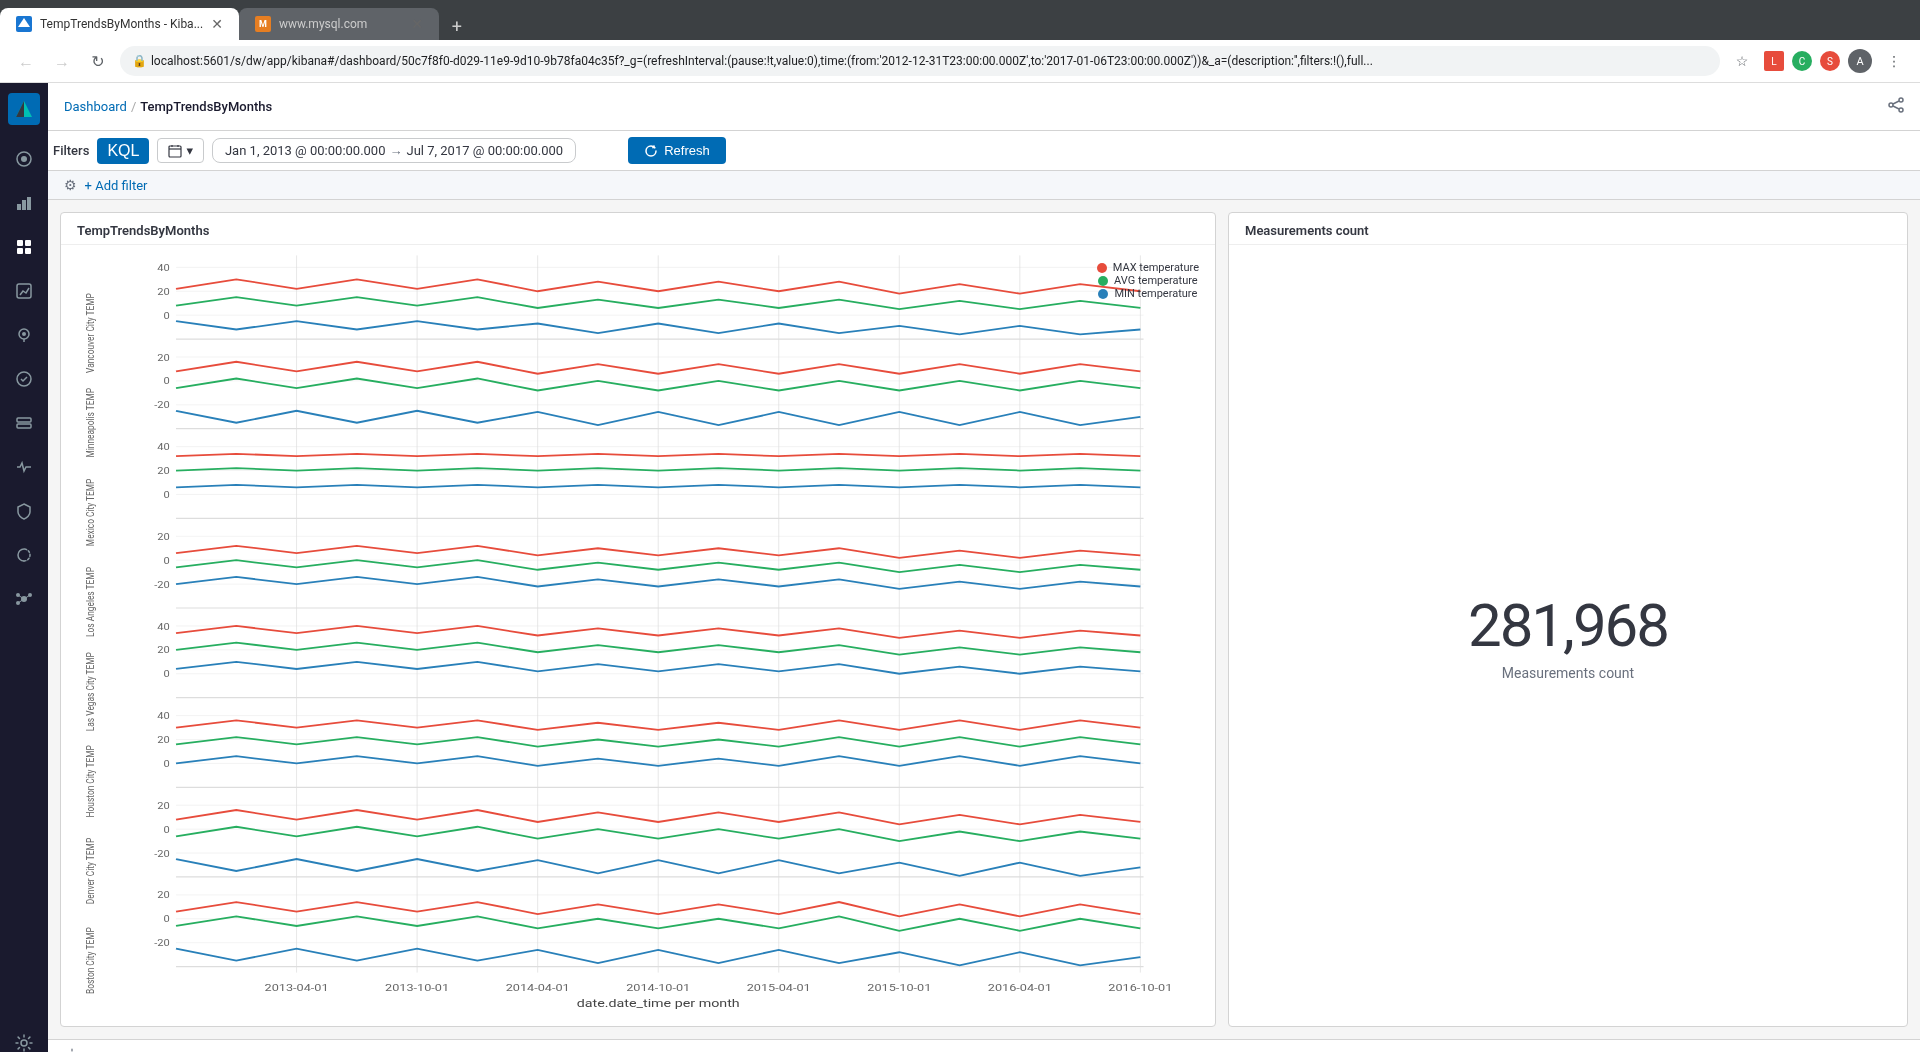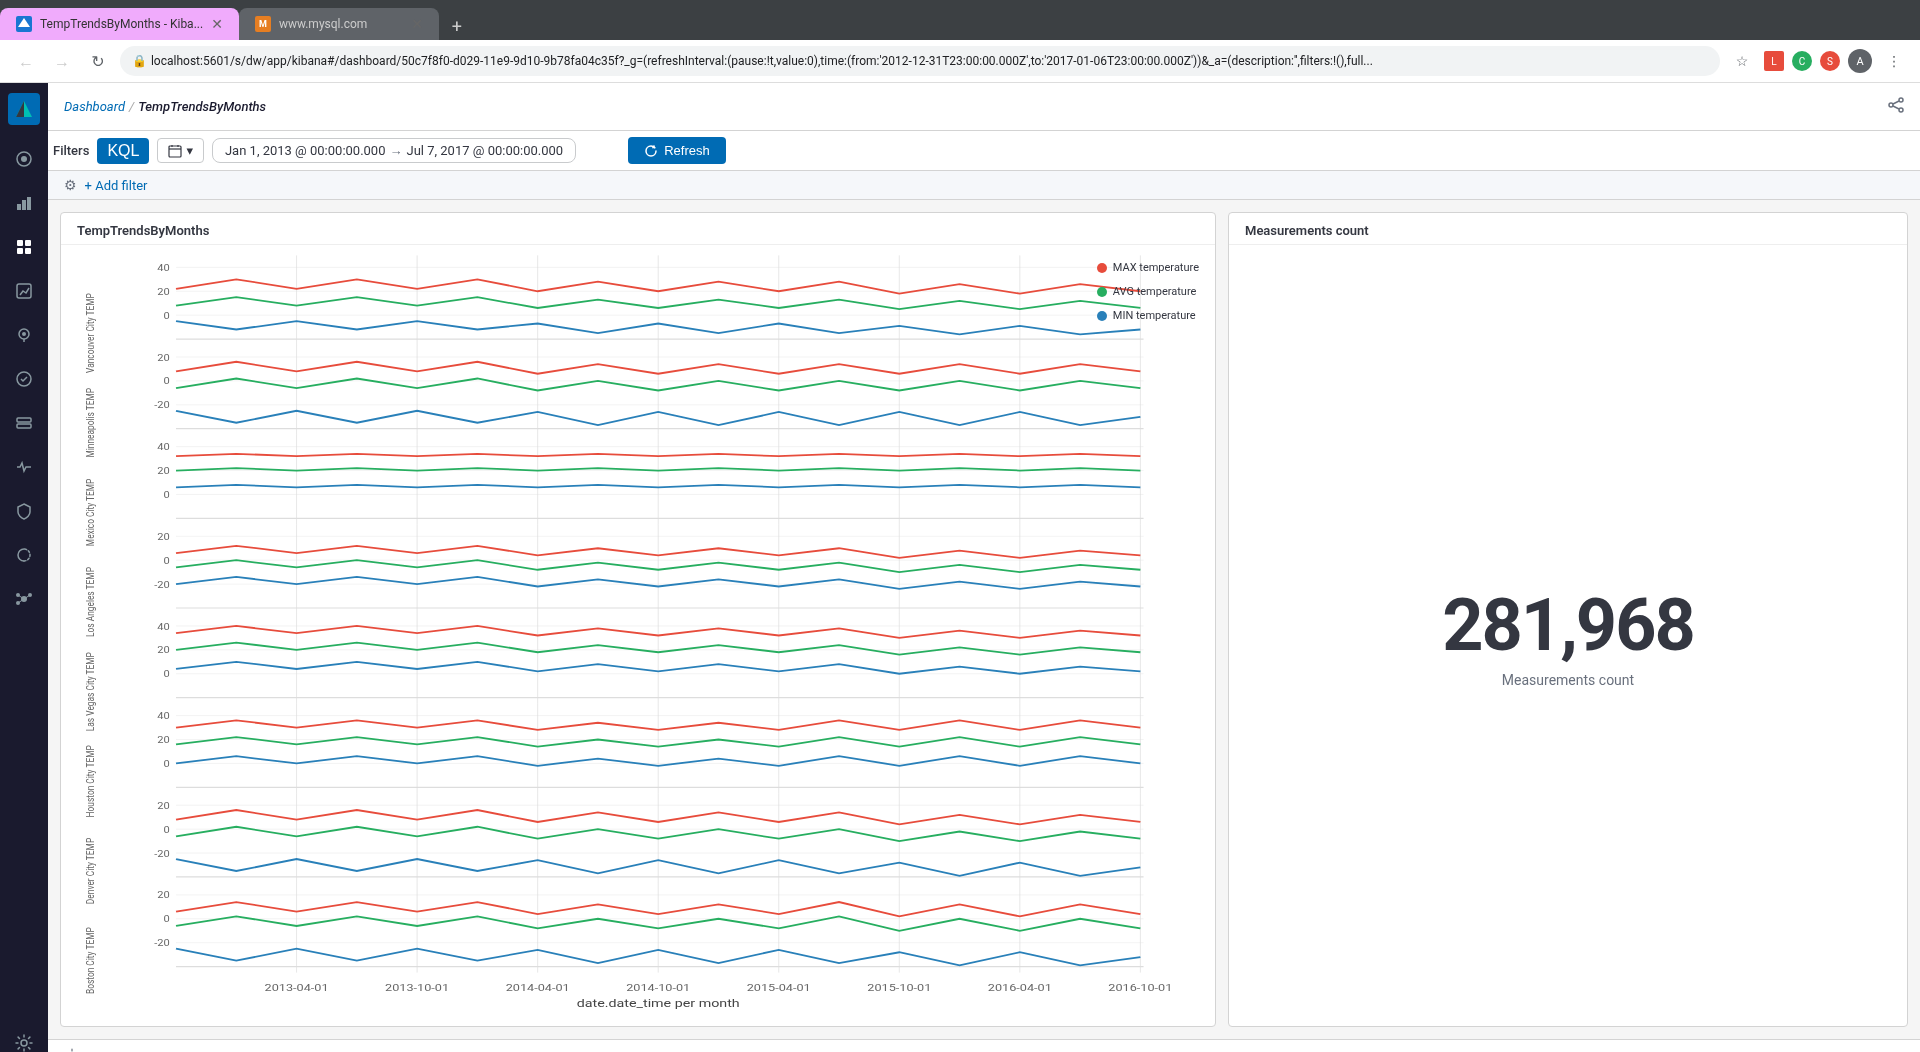--- a/index.html
+++ b/index.html
@@ -1,21 +1,21 @@
 <!DOCTYPE html>
 <html><head>
   <meta charset="utf-8">
   <style>
     * { box-sizing: border-box; margin: 0; padding: 0; }
     body { font-family: -apple-system, BlinkMacSystemFont, 'Segoe UI', Roboto, sans-serif; background: #f5f5f5; overflow: hidden; }
 
     
     .browser-chrome { background: #3c4043; width: 100%; }
     .browser-tabs { display: flex; align-items: flex-end; padding: 8px 0 0 0; background: #3c4043; }
-    .browser-tab { display: flex; align-items: center; padding: 8px 16px; background: #f0abfc; border-radius: 8px 8px 0 0; font-size: 12px; color: #333; gap: 8px; min-width: 200px; max-width: 240px; }
+    .browser-tab { display: flex; align-items: center; padding: 8px 16px; background: #ffffff; border-radius: 8px 8px 0 0; font-size: 12px; color: #333; gap: 8px; min-width: 200px; max-width: 240px; }
     .browser-tab.inactive { background: #5f6368; color: #ccc; }
     .tab-favicon { width: 16px; height: 16px; background: #1976d2; border-radius: 2px; flex-shrink: 0; display: flex; align-items: center; justify-content: center; }
     .tab-title { flex: 1; overflow: hidden; text-overflow: ellipsis; white-space: nowrap; font-size: 12px; }
     .tab-close { font-size: 14px; color: #666; cursor: pointer; }
     .tab-new { width: 28px; height: 28px; display: flex; align-items: center; justify-content: center; color: #ccc; font-size: 18px; margin-left: 4px; }
     .browser-nav { display: flex; align-items: center; padding: 6px 12px; background: #fff; gap: 8px; border-bottom: 1px solid #ddd; }
     .nav-btn { width: 28px; height: 28px; display: flex; align-items: center; justify-content: center; color: #5f6368; font-size: 16px; cursor: pointer; border-radius: 50%; }
     .nav-btn.disabled { color: #ccc; cursor: default; }
     .url-bar { flex: 1; height: 30px; background: #f1f3f4; border-radius: 15px; display: flex; align-items: center; padding: 0 12px; font-size: 12px; color: #202124; }
     .url-lock { color: #5f6368; margin-right: 4px; font-size: 12px; }
@@ -28,21 +28,21 @@
     .sidebar-logo { width: 36px; height: 36px; display: flex; align-items: center; justify-content: center; margin-bottom: 8px; }
     .sidebar-logo-inner { width: 32px; height: 32px; background: #006bb4; border-radius: 4px; display: flex; align-items: center; justify-content: center; color: white; font-weight: bold; font-size: 14px; }
     .sidebar-item { width: 40px; height: 40px; display: flex; align-items: center; justify-content: center; color: #8898a0; cursor: pointer; border-radius: 4px; font-size: 16px; }
     .sidebar-item.active { color: #fff; }
     .sidebar-bottom { margin-top: auto; }
 
     .main-area { flex: 1; display: flex; flex-direction: column; overflow: hidden; }
 
     
     .top-bar { background: #fff; border-bottom: 1px solid #d3d3d3; padding: 0 16px; display: flex; align-items: center; height: 48px; gap: 8px; }
-    .breadcrumb { display: flex; align-items: center; gap: 4px; font-size: 13px; color: #69707d; font-style: italic; }
+    .breadcrumb { display: flex; align-items: center; gap: 4px; font-size: 13px; color: #69707d; }
     .breadcrumb-link { color: #006bb4; cursor: pointer; text-decoration: none; }
     .breadcrumb-sep { color: #aaa; }
     .breadcrumb-current { color: #1a1a2e; font-weight: 500; }
     .top-bar-spacer { flex: 1; }
     .top-bar-icon { color: #69707d; font-size: 16px; cursor: pointer; }
 
     
     .filter-bar { background: #fff; border-bottom: 1px solid #d3d3d3; padding: 6px 5px; display: flex; align-items: center; gap: 8px; }
     .filter-label { font-size: 13px; color: #343741; font-weight: 500; }
     .search-input { flex: 1; border: 1px solid #006bb4; border-radius: 4px; padding: 4px 8px; font-size: 13px; outline: none; color: #343741; }
@@ -61,28 +61,28 @@
     .dashboard-content { flex: 1; overflow: auto; padding: 12px; background: #f5f5f5; display: flex; gap: 12px; }
 
     
     .panel { background: #fff; border: 1px solid #d3d3d3; border-radius: 4px; overflow: hidden; }
     .panel-main { flex: 1; display: flex; flex-direction: column; min-width: 0; }
     .panel-side { width: 680px; flex-shrink: 0; }
     .panel-title { font-size: 13px; font-weight: 600; color: #343741; padding: 10px 16px 6px; border-bottom: 1px solid #eee; }
 
     
     .chart-container { flex: 1; padding: 8px 8px 8px 0; position: relative; overflow: hidden; }
-    .chart-legend { position: absolute; top: 16px; right: 16px; display: flex; flex-direction: column; gap: 11px; }
+    .chart-legend { position: absolute; top: 16px; right: 16px; display: flex; flex-direction: column; gap: 0; align-items: center; }
     .legend-item { display: flex; align-items: center; gap: 6px; font-size: 11px; color: #343741; }
     .legend-dot { width: 10px; height: 10px; border-radius: 50%; }
 
     
     .measurements-panel { display: flex; flex-direction: column; }
     .measurements-content { flex: 1; display: flex; flex-direction: column; align-items: center; justify-content: center; padding: 20px; }
-    .measurements-number { font-size: 72px; font-weight: 700; color: #343741; letter-spacing: -2px; }
+    .measurements-number { font-size: 60px; font-weight: 400; color: #343741; letter-spacing: -2px; }
     .measurements-label { font-size: 14px; color: #69707d; margin-top: 4px; }
 
     
     ::-webkit-scrollbar { width: 6px; }
     ::-webkit-scrollbar-track { background: #f1f1f1; }
     ::-webkit-scrollbar-thumb { background: #c0c0c0; border-radius: 3px; }
   </style>
 </head>
 <body>
 

